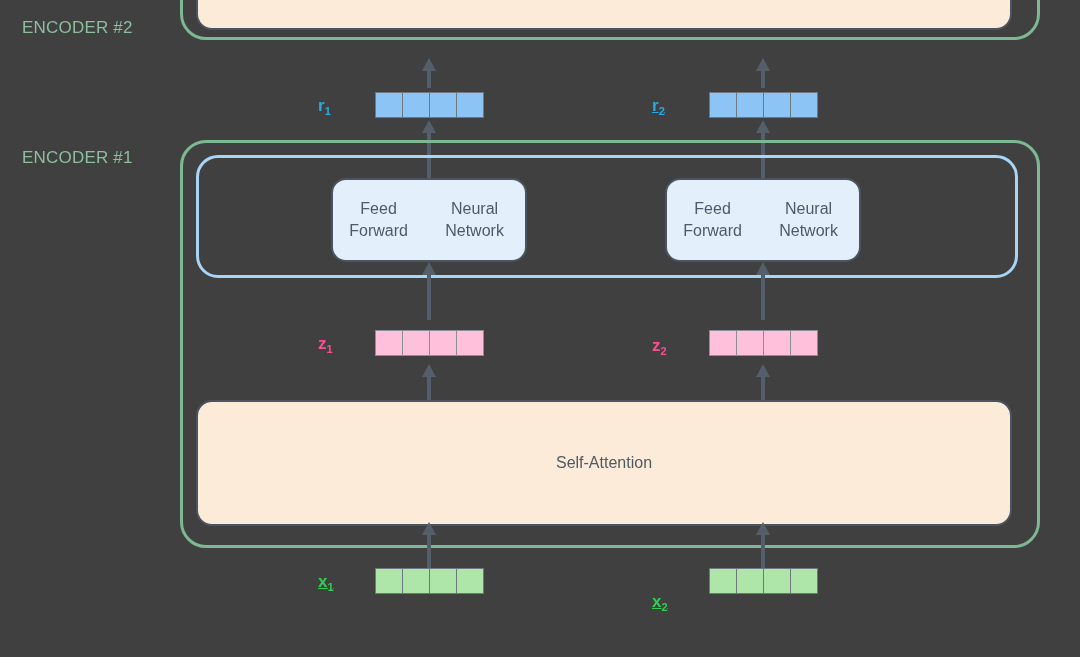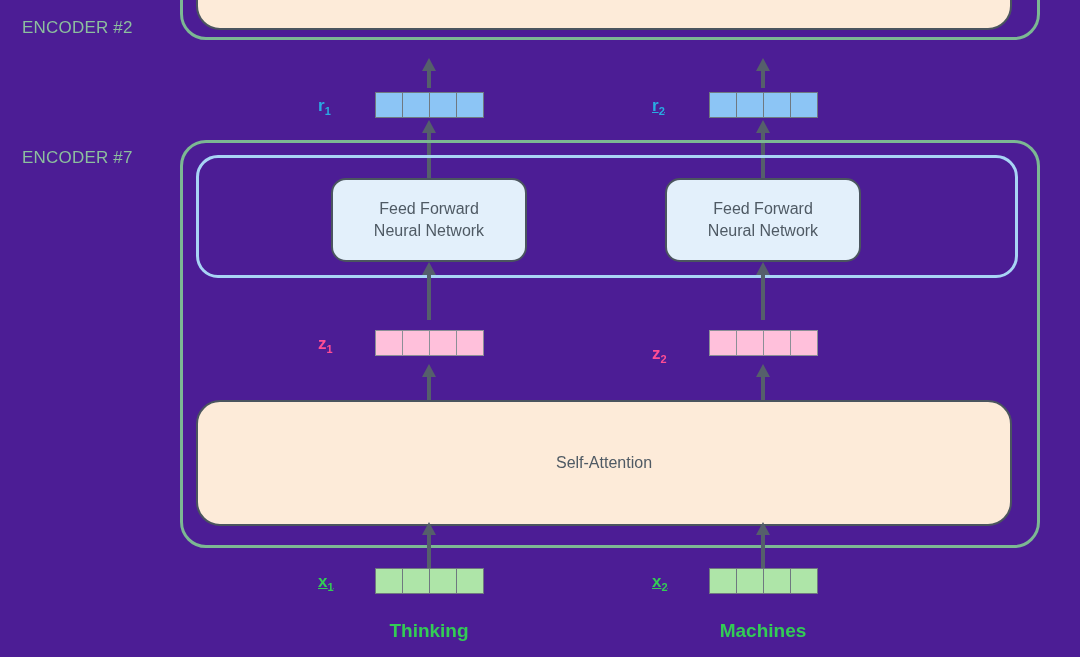--- a/index.html
+++ b/index.html
@@ -9,21 +9,21 @@
   }
   body {
     font-family: "Liberation Sans", sans-serif;
     -webkit-font-smoothing: antialiased;
   }
 
   #canvas {
     position: relative;
     width: 1080px;
     height: 657px;
-    background: #4c1d95;
+    background: #404040;
     overflow: hidden;
   }
 
   
   .encoder-box {
     position: absolute;
     border: 3px solid #7cb893;
     border-radius: 26px;
     background: transparent;
     box-sizing: border-box;
@@ -62,21 +62,21 @@
     border-radius: 22px;
     box-sizing: border-box;
     background: transparent;
   }
 
   
   .selfattn-box {
     position: absolute;
     background: #fdebd9;
     border: 2.5px solid #4b555f;
-    border-radius: 24px;
+    border-radius: 16px;
     box-sizing: border-box;
     display: flex;
     align-items: center;
     justify-content: center;
     color: #4f5a64;
     font-size: 16px;
   }
   #selfattn1 {
     left: 196px;
     top: 400px;
@@ -91,21 +91,20 @@
   }
 
   
   .ffnn-box {
     position: absolute;
     background: #e3f0fb;
     border: 2.5px solid #4b555f;
     border-radius: 15px;
     box-sizing: border-box;
     display: flex;
-    flex-direction: column;
     align-items: center;
     justify-content: center;
     color: #4f5a64;
     font-size: 16px;
     line-height: 1.38;
     text-align: center;
   }
   #ffnn-1 { left: 331px; top: 178px; width: 196px; height: 84px; }
   #ffnn-2 { left: 665px; top: 178px; width: 196px; height: 84px; }
 
@@ -149,23 +148,23 @@
   #vec-r1 { left: 375px; top: 92px; }
   #vec-r2 { left: 709px; top: 92px; }
   #vec-z1 { left: 375px; top: 330px; }
   #vec-z2 { left: 709px; top: 330px; }
   #vec-x1 { left: 375px; top: 568px; }
   #vec-x2 { left: 709px; top: 568px; }
 
   #lbl-r1 { left: 318px; top: 96px; width: 48px; }
   #lbl-r2 { left: 652px; top: 96px; width: 48px; text-decoration: underline; }
   #lbl-z1 { left: 318px; top: 334px; width: 48px; }
-  #lbl-z2 { left: 652px; top: 344px; width: 48px; }
+  #lbl-z2 { left: 652px; top: 336px; width: 48px; }
   #lbl-x1 { left: 318px; top: 572px; width: 48px; text-decoration: underline; }
-  #lbl-x2 { left: 652px; top: 572px; width: 48px; text-decoration: underline; }
+  #lbl-x2 { left: 652px; top: 592px; width: 48px; text-decoration: underline; }
 
   
   .word-label {
     position: absolute;
     font-weight: bold;
     font-size: 19px;
     color: #33cc55;
     text-align: center;
     white-space: nowrap;
   }
@@ -233,21 +232,21 @@
   <div class="arrow" style="left:418px; top:120px; height:60px;">
     <div class="head"></div>
     <div class="shaft"></div>
   </div>
   <div class="arrow" style="left:752px; top:120px; height:60px;">
     <div class="head"></div>
     <div class="shaft"></div>
   </div>
 
   <div class="encoder-box" id="encoder1-box"></div>
-  <div class="encoder-label" id="encoder1-label">ENCODER #7</div>
+  <div class="encoder-label" id="encoder1-label">ENCODER #1</div>
 
   <div id="ffnn-container"></div>
 
   <div class="ffnn-box" id="ffnn-1">
     <span>Feed Forward</span>
     <span>Neural Network</span>
   </div>
   <div class="ffnn-box" id="ffnn-2">
     <span>Feed Forward</span>
     <span>Neural Network</span>
@@ -309,16 +308,14 @@
   </div>
 
   <div class="vec-label lbl-green" id="lbl-x2">x<sub>2</sub></div>
   <div class="vector v-green" id="vec-x2">
     <div class="cell"></div>
     <div class="cell"></div>
     <div class="cell"></div>
     <div class="cell"></div>
   </div>
 
-  <div class="word-label" id="word-1">Thinking</div>
-  <div class="word-label" id="word-2">Machines</div>
 
 </div>
 
 </body></html>

